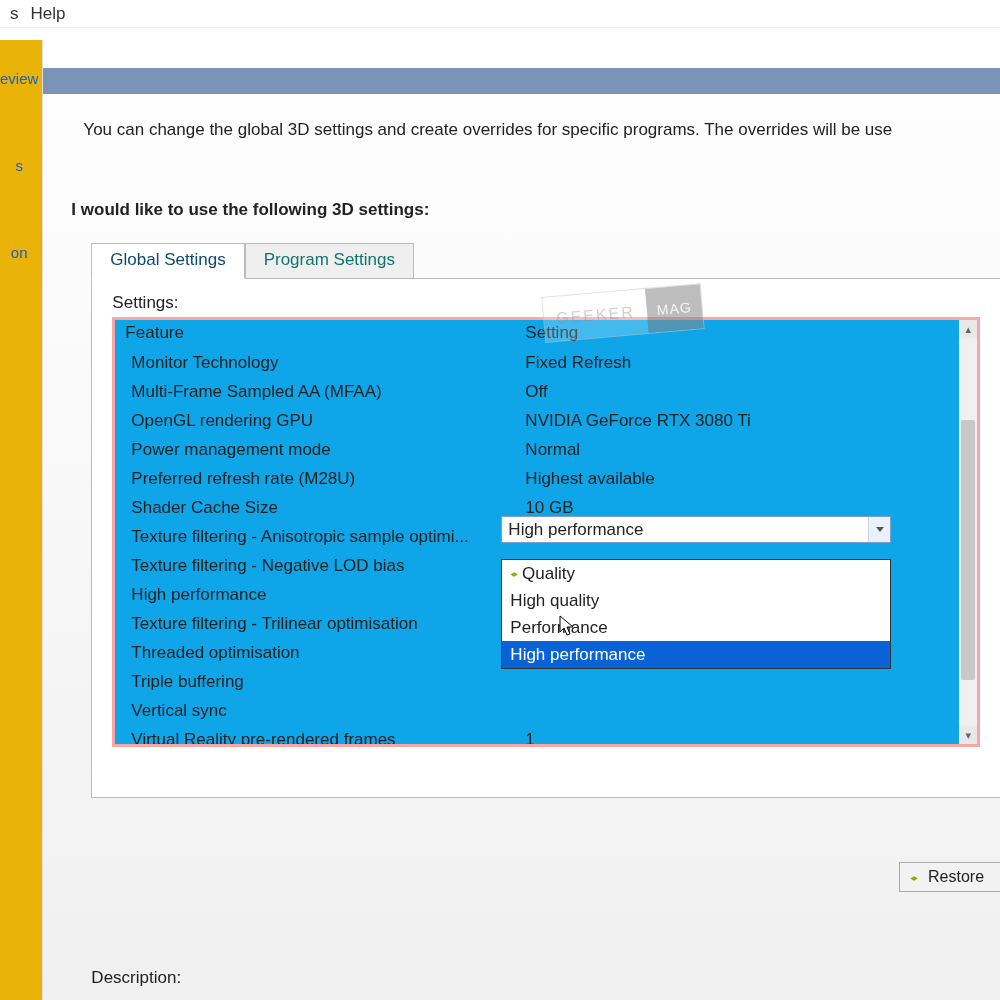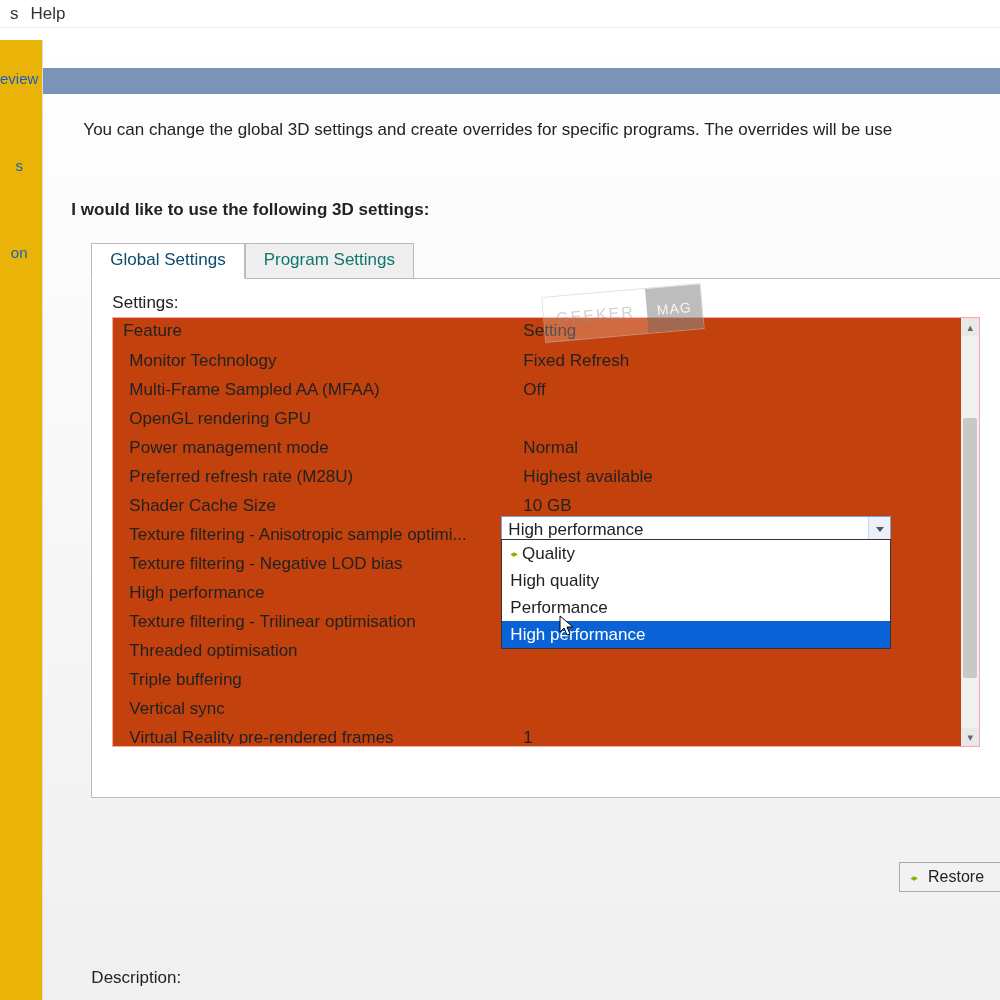--- a/index.html
+++ b/index.html
@@ -106,26 +106,26 @@
     padding: 14px 8px 18px 20px;
     position: relative;
     width: 936px;
     min-height: 520px;
   }
   .settings-label {
     font-size: 17px;
     margin-bottom: 4px;
   }
   .grid-wrap {
-    border: 1px solid #fca5a5;
+    border: 3px solid #fca5a5;
     position: relative;
     width: 868px;
     height: 430px;
     overflow: hidden;
-    background: #c2410c;
+    background: #0ea5e9;
   }
   .grid-header {
     display: flex;
     font-size: 17px;
     padding: 3px 10px 5px 10px;
     border-bottom: 0;
   }
   .col-feature { width: 400px; }
   .col-setting { flex: 1; }
   .rows {
@@ -350,20 +350,21 @@
                 <div class="row">
                   <div class="f">Monitor Technology</div>
                   <div class="s">Fixed Refresh</div>
                 </div>
                 <div class="row">
                   <div class="f">Multi-Frame Sampled AA (MFAA)</div>
                   <div class="s">Off</div>
                 </div>
                 <div class="row">
                   <div class="f">OpenGL rendering GPU</div>
+                  <div class="s">NVIDIA GeForce RTX 3080 Ti</div>
                 </div>
                 <div class="row">
                   <div class="f">Power management mode</div>
                   <div class="s">Normal</div>
                 </div>
                 <div class="row">
                   <div class="f">Preferred refresh rate (M28U)</div>
                   <div class="s">Highest available</div>
                 </div>
                 <div class="row">
@@ -407,21 +408,21 @@
               <div class="scroll-btn">▴</div>
               <div class="scroll-thumb"></div>
               <div class="scroll-btn" style="position:absolute;bottom:0">▾</div>
             </div>
           </div>
 
           <div class="dropdown-head" style="left:409px;top:237px;">
             <span class="dd-text">High performance</span>
             <span class="dd-btn"></span>
           </div>
-          <div class="dropdown-list" id="ddl" style="left:409px;top:260px;">
+          <div class="dropdown-list" id="ddl" style="left:409px;top:280px;">
               <div class="dd-item q">Quality</div>
               <div class="dd-item">High quality</div>
               <div class="dd-item">Performance</div>
               <div class="dd-item hl">High performance</div>
             </div>
 
           <svg class="cursor" width="16" height="22" viewBox="0 0 16 22" style="left:467px;top:336px;">
             <path d="M1 1 L1 17 L5 13 L8 20 L11 19 L8 12 L14 12 Z" fill="#fff" stroke="#000" stroke-width="1"></path>
           </svg>
 

